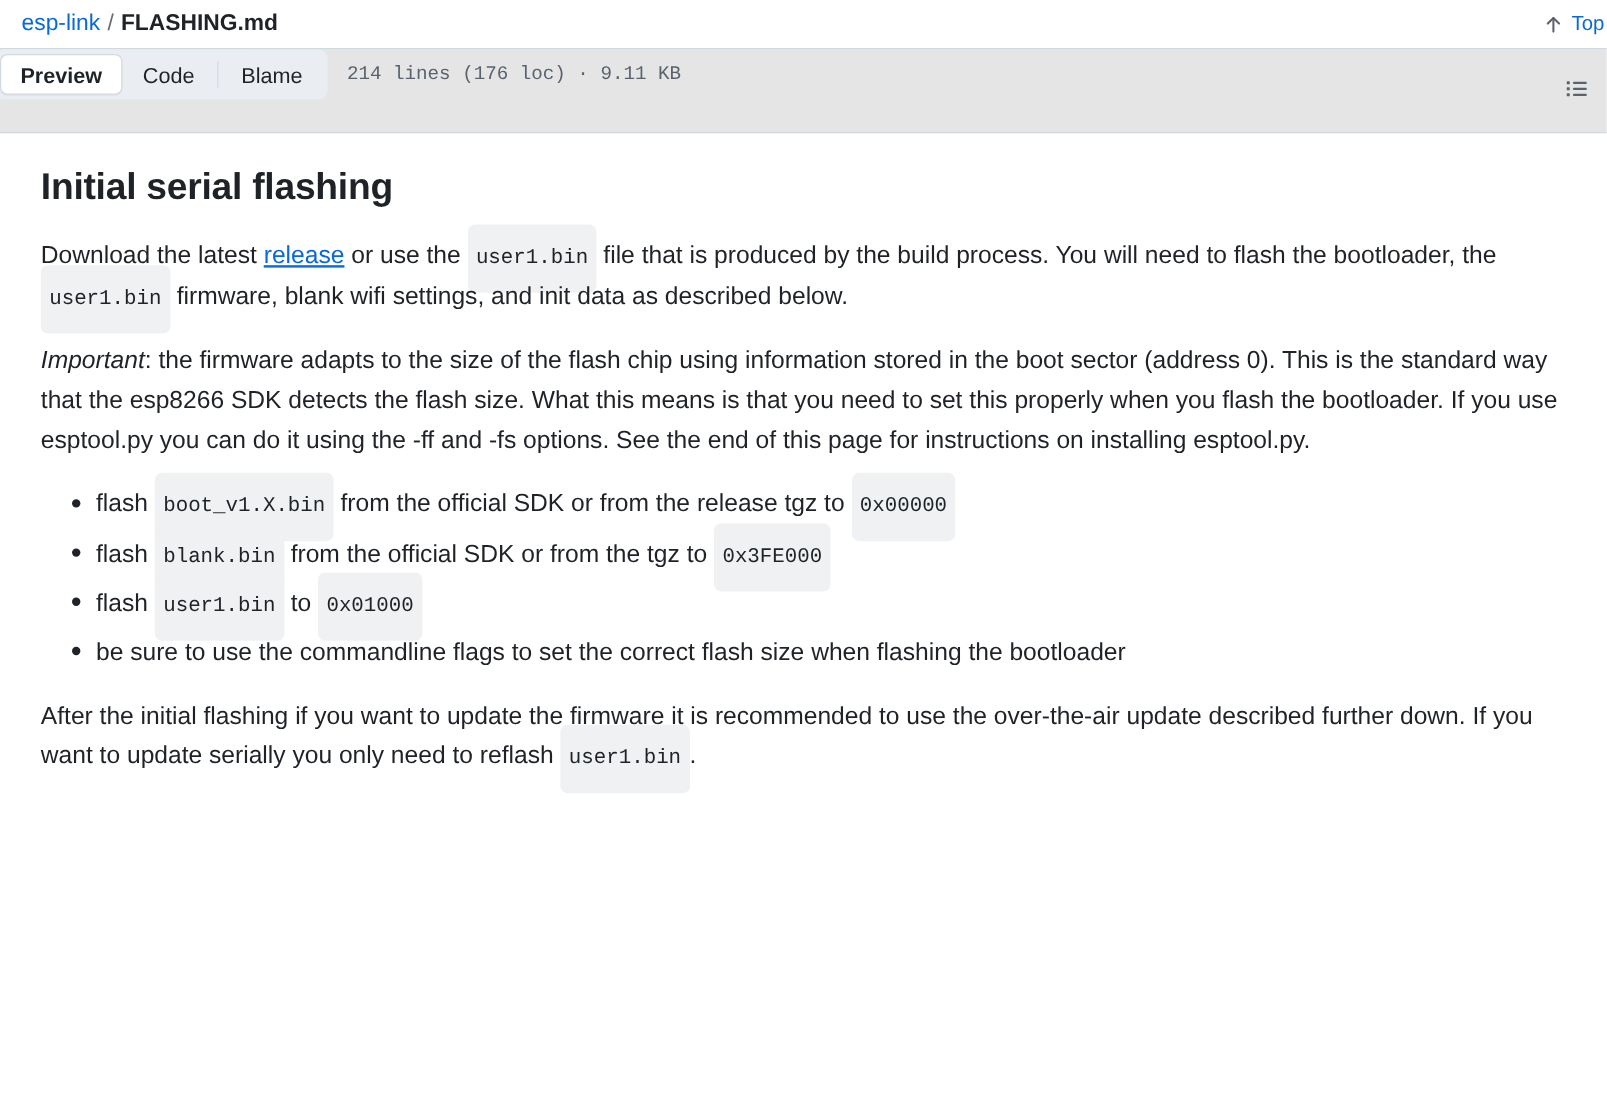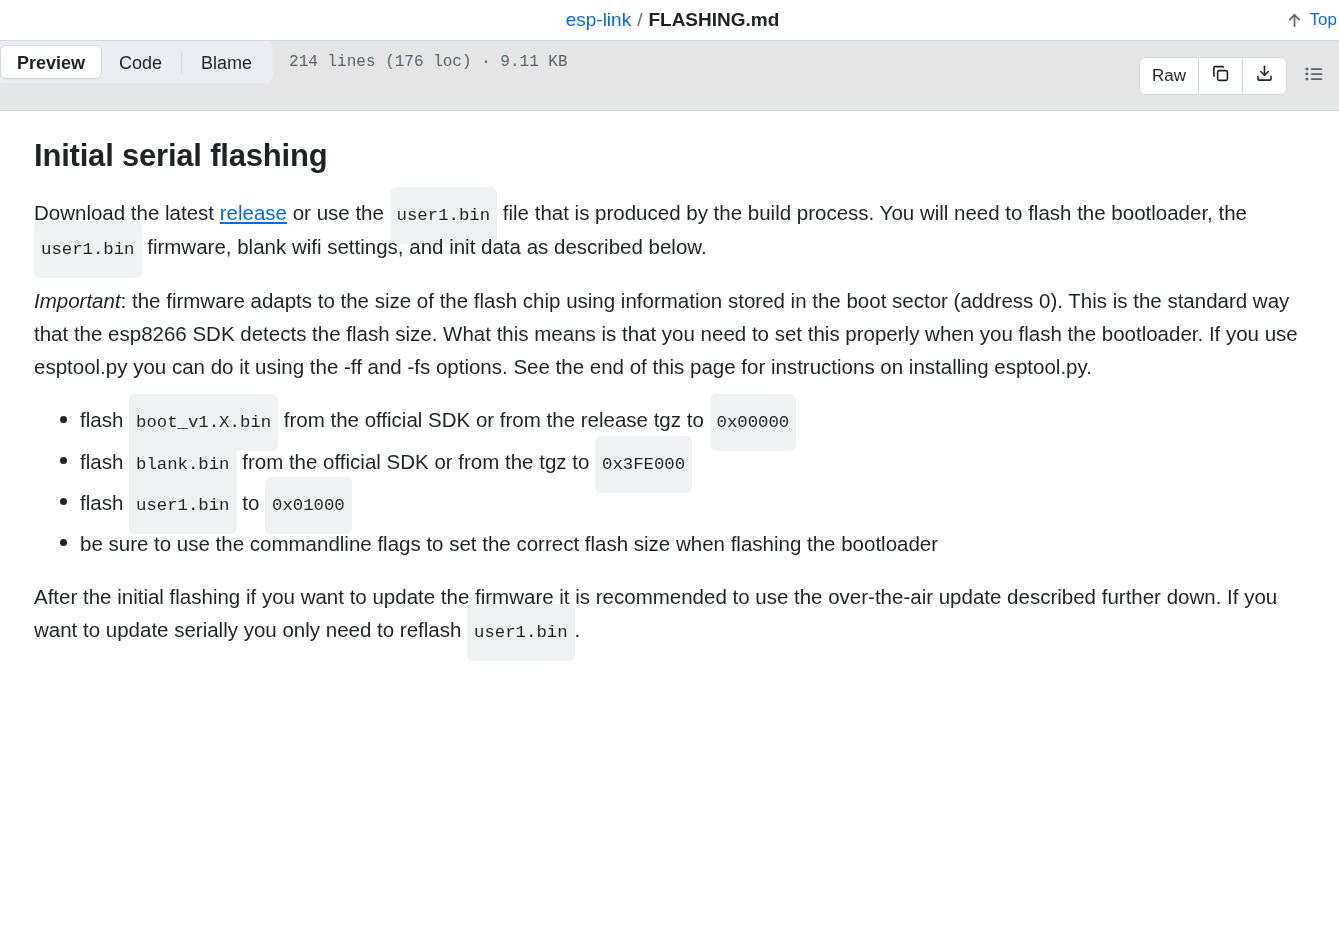--- a/index.html
+++ b/index.html
@@ -14,21 +14,20 @@
   }
 
   
   .breadcrumb-bar {
     height: 40px;
     background: #ffffff;
     display: flex;
     align-items: center;
     padding: 0 12px 0 18px;
     position: relative;
-    justify-content: center;
   }
   .breadcrumb {
     display: flex;
     align-items: baseline;
     font-size: 19px;
     white-space: nowrap;
   }
   .crumb-repo {
     color: #0969da;
     text-decoration: none;
@@ -246,40 +245,20 @@
     <div class="segmented">
       <button class="seg-btn active">Preview</button>
       <button class="seg-btn">Code</button>
       <span class="seg-divider"></span>
       <button class="seg-btn">Blame</button>
     </div>
     <span class="file-meta">214 lines (176 loc) · 9.11 KB</span>
   </div>
 
   <div class="toolbar-right">
-    <div class="btn-group">
-      <button>Raw</button>
-      <button>
-        <span>
-          <svg width="19" height="19" viewBox="0 0 16 16" fill="none" stroke="#1f2328" stroke-width="1.35" stroke-linejoin="round">
-            <rect x="5.6" y="5.6" width="8.2" height="8.2" rx="1.4"></rect>
-            <path d="M10.4 3.1V2.9a.7.7 0 0 0-.7-.7H3.1a.7.7 0 0 0-.7.7v6.6c0 .39.31.7.7.7h.2"></path>
-          </svg>
-        </span>
-      </button>
-      <button>
-        <span>
-          <svg width="19" height="19" viewBox="0 0 16 16" fill="none" stroke="#1f2328" stroke-width="1.35" stroke-linecap="round" stroke-linejoin="round">
-            <path d="M8 1.9v7.4"></path>
-            <path d="M4.8 6.3 8 9.5l3.2-3.2"></path>
-            <path d="M2.5 10.6v2.1c0 .5.4.9.9.9h9.2c.5 0 .9-.4.9-.9v-2.1"></path>
-          </svg>
-        </span>
-      </button>
-    </div>
     <button class="icon-btn-plain">
       <span>
         <svg width="20" height="20" viewBox="0 0 16 16" fill="#59636e">
           <rect x="1.3" y="3.0" width="2" height="2" rx="0.4"></rect>
           <rect x="5.4" y="3.3" width="9.3" height="1.5" rx="0.75"></rect>
           <rect x="1.3" y="7.0" width="2" height="2" rx="0.4"></rect>
           <rect x="5.4" y="7.3" width="9.3" height="1.5" rx="0.75"></rect>
           <rect x="1.3" y="11.0" width="2" height="2" rx="0.4"></rect>
           <rect x="5.4" y="11.3" width="9.3" height="1.5" rx="0.75"></rect>
         </svg>

